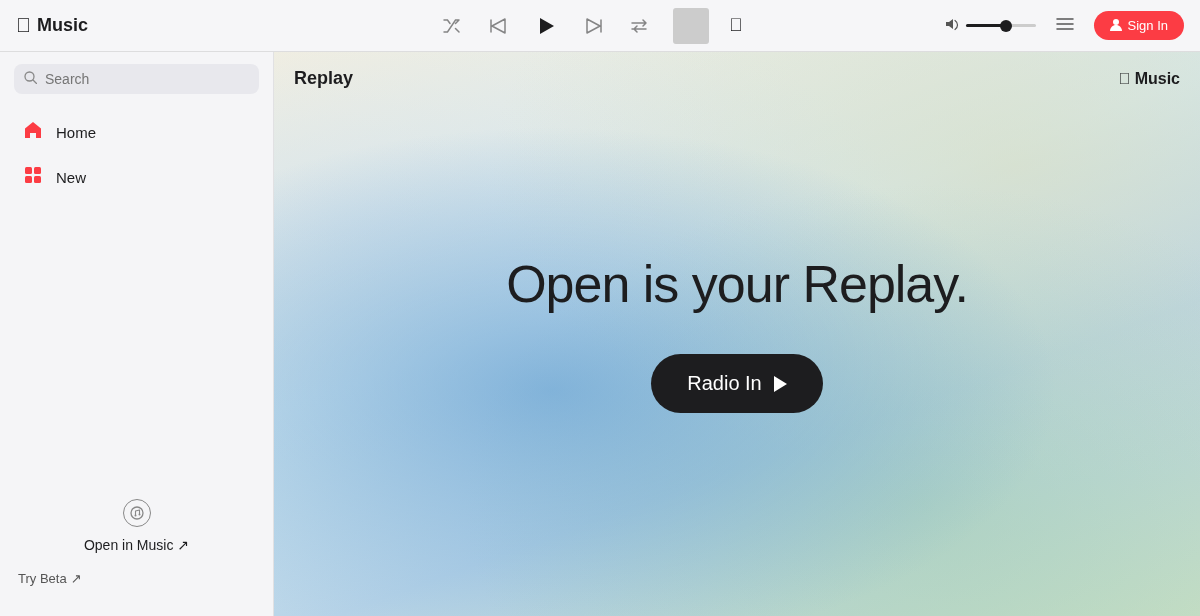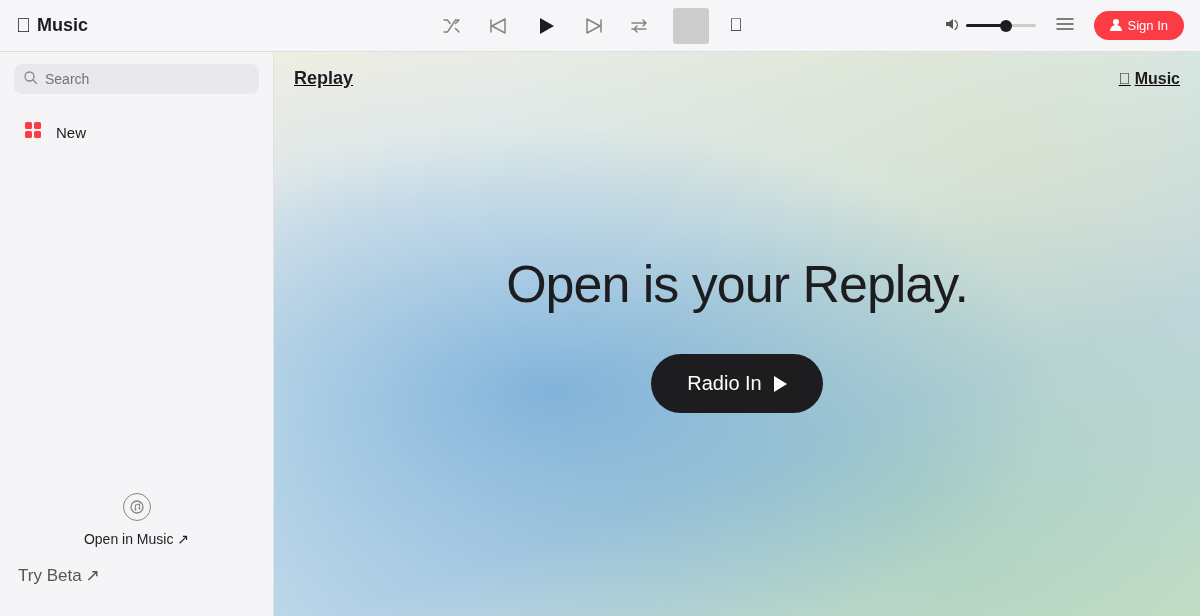--- a/index.html
+++ b/index.html
@@ -212,21 +212,21 @@
       height: 28px;
       border: 1.5px solid #888;
       border-radius: 50%;
       display: flex;
       align-items: center;
       justify-content: center;
       font-size: 12px;
       color: #555;
     }
     .try-beta {
-      font-size: 17px;
+      font-size: 13px;
       color: #555;
       cursor: pointer;
       padding: 2px 4px;
       display: flex;
       align-items: center;
       gap: 4px;
     }
 
     
     .content-area {
@@ -238,21 +238,20 @@
     .replay-header {
       position: absolute;
       top: 0;
       left: 0;
       right: 0;
       display: flex;
       align-items: center;
       justify-content: space-between;
       padding: 16px 20px;
       z-index: 5;
-      text-decoration: underline;
     }
     .replay-title {
       font-size: 18px;
       font-weight: 600;
       color: #1d1d1f;
     }
     .apple-music-logo-content {
       display: flex;
       align-items: center;
       gap: 4px;
@@ -396,20 +395,28 @@
             <circle cx="5.5" cy="5.5" r="4.5" stroke="#888" stroke-width="1.3"></circle>
             <line x1="9" y1="9" x2="12.5" y2="12.5" stroke="#888" stroke-width="1.3" stroke-linecap="round"></line>
           </svg>
         </span>
         <input class="search-input" type="text" placeholder="Search" style="">
       </div>
     </div>
 
     <div class="nav-items">
       <div class="nav-item">
+        <span class="nav-icon home-icon">
+          <svg width="20" height="20" viewBox="0 0 20 20" fill="none">
+            <path d="M2 8.5L10 2l8 6.5V18H13v-5H7v5H2V8.5z" fill="#fc3c44"></path>
+          </svg>
+        </span>
+        <span>Home</span>
+      </div>
+      <div class="nav-item">
         <span class="nav-icon new-icon">
           <svg width="20" height="20" viewBox="0 0 20 20" fill="none">
             <rect x="2" y="2" width="7" height="7" rx="1.5" fill="#fc3c44"></rect>
             <rect x="11" y="2" width="7" height="7" rx="1.5" fill="#fc3c44"></rect>
             <rect x="2" y="11" width="7" height="7" rx="1.5" fill="#fc3c44"></rect>
             <rect x="11" y="11" width="7" height="7" rx="1.5" fill="#fc3c44"></rect>
           </svg>
         </span>
         <span>New</span>
       </div>

